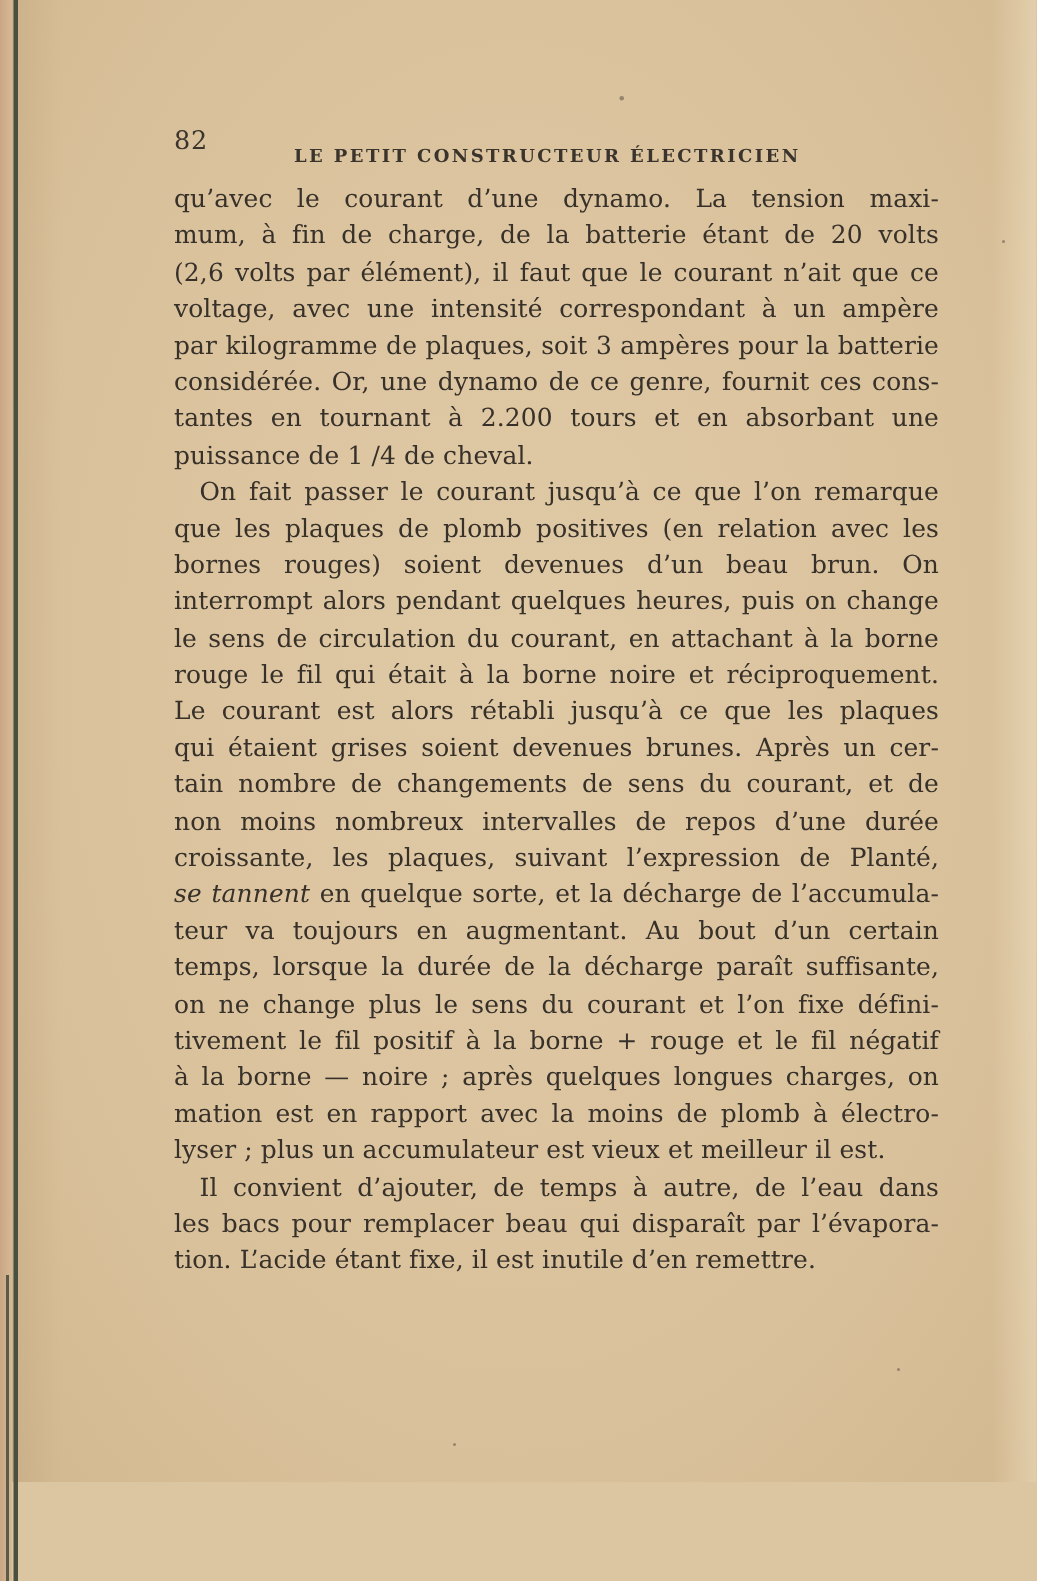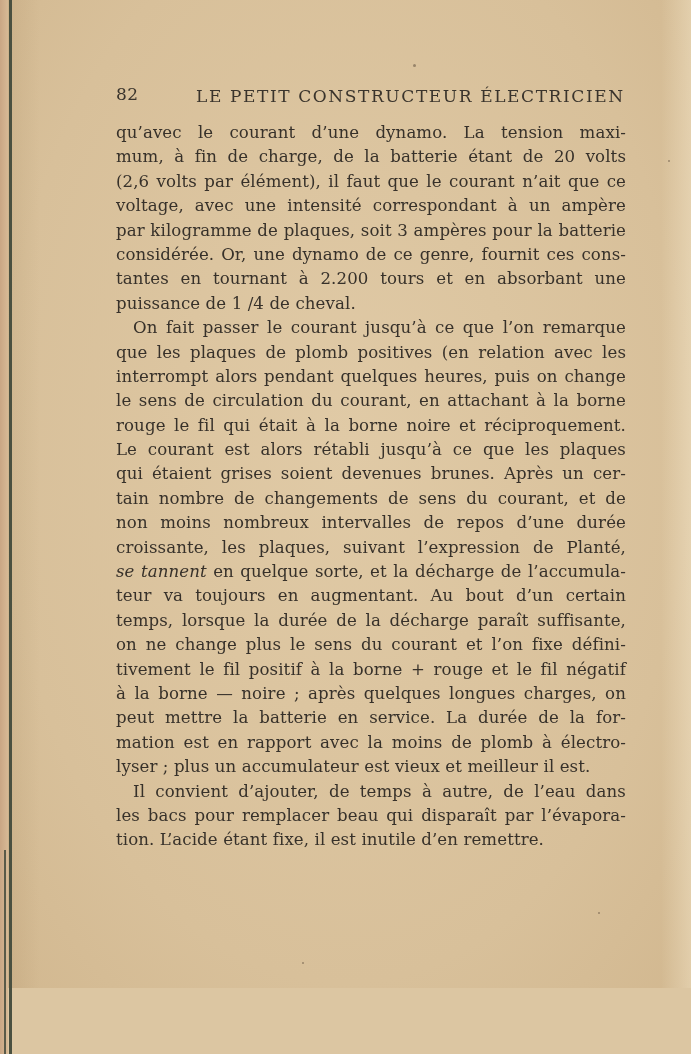--- a/index.html
+++ b/index.html
@@ -30,23 +30,23 @@
   }
   .running-head {
     position: absolute; top: 84px; left: 116px; width: 520px; height: 22px;
     color: #3a342c;
   }
   .page-number {
     position: absolute; left: 0; top: 0;
     font-size: 17px; letter-spacing: 0.5px;
   }
   .book-title {
-    position: absolute; left: 80px; top: 2px;
-    font-size: 17px; letter-spacing: 1.6px; font-variant: small-caps;
-    text-transform: uppercase; font-weight: normal;
+    position: absolute; left: 80px; top: 13px;
+    font-size: 12px; letter-spacing: 1.6px; font-variant: small-caps;
+    text-transform: uppercase; font-weight: bold;
   }
   .body-text {
     position: absolute; left: 116px; top: 121px; width: 510px;
     color: #37312a;
     font-size: 16.6px; line-height: 24.4px;
     text-align: justify;
     letter-spacing: 0.1px;
   }
   .body-text p { margin: 0; }
   .line { display: block; text-align: justify; text-align-last: justify; white-space: nowrap; height: 24.4px; }
@@ -75,35 +75,35 @@
       <span class="line">(2,6 volts par élément), il faut que le courant n’ait que ce</span>
       <span class="line">voltage, avec une intensité correspondant à un ampère</span>
       <span class="line">par kilogramme de plaques, soit 3 ampères pour la batterie</span>
       <span class="line">considérée. Or, une dynamo de ce genre, fournit ces cons-</span>
       <span class="line">tantes en tournant à 2.200 tours et en absorbant une</span>
       <span class="line last">puissance de 1 /4 de cheval.</span>
     </p>
     <p>
       <span class="line indent">On fait passer le courant jusqu’à ce que l’on remarque</span>
       <span class="line">que les plaques de plomb positives (en relation avec les</span>
+      <span class="line">bornes rouges) soient devenues d’un beau brun. On</span>
       <span class="line">interrompt alors pendant quelques heures, puis on change</span>
       <span class="line">le sens de circulation du courant, en attachant à la borne</span>
       <span class="line">rouge le fil qui était à la borne noire et réciproquement.</span>
       <span class="line">Le courant est alors rétabli jusqu’à ce que les plaques</span>
       <span class="line">qui étaient grises soient devenues brunes. Après un cer-</span>
       <span class="line">tain nombre de changements de sens du courant, et de</span>
       <span class="line">non moins nombreux intervalles de repos d’une durée</span>
       <span class="line">croissante, les plaques, suivant l’expression de Planté,</span>
       <span class="line"><span class="italic">se tannent</span><span> en quelque sorte, et la décharge de l’accumula-</span></span>
       <span class="line">teur va toujours en augmentant. Au bout d’un certain</span>
       <span class="line">temps, lorsque la durée de la décharge paraît suffisante,</span>
       <span class="line">on ne change plus le sens du courant et l’on fixe défini-</span>
       <span class="line">tivement le fil positif à la borne + rouge et le fil négatif</span>
       <span class="line">à la borne — noire ; après quelques longues charges, on</span>
-      <span class="line">peut mettre la batterie en service. La durée de la for-</span>
       <span class="line">mation est en rapport avec la moins de plomb à électro-</span>
       <span class="line last">lyser ; plus un accumulateur est vieux et meilleur il est.</span>
     </p>
     <p>
       <span class="line indent">Il convient d’ajouter, de temps à autre, de l’eau dans</span>
       <span class="line">les bacs pour remplacer beau qui disparaît par l’évapora-</span>
       <span class="line last">tion. L’acide étant fixe, il est inutile d’en remettre.</span>
     </p>
   </div>
 

